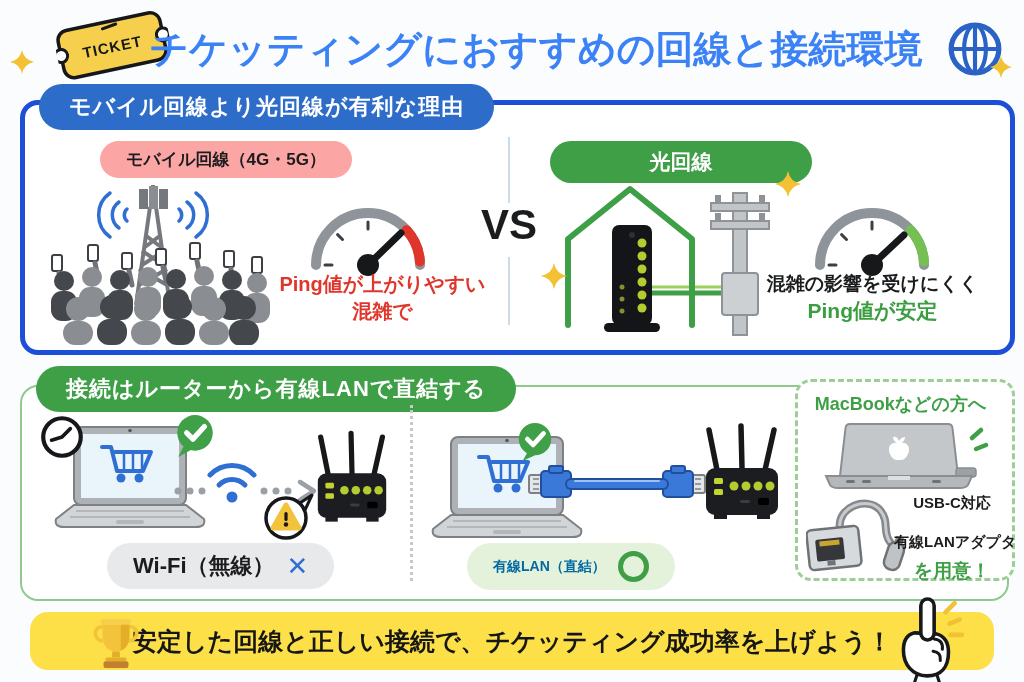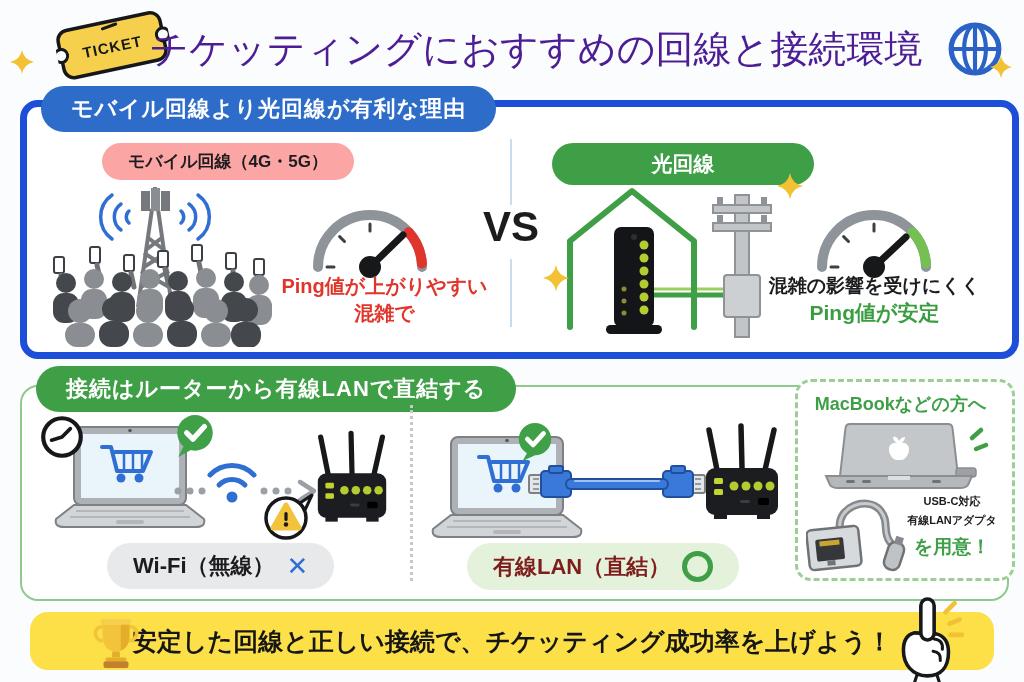--- a/index.html
+++ b/index.html
@@ -7,57 +7,57 @@
     font-family:"Liberation Sans","DejaVu Sans",sans-serif;
     background:#eef0f2;
   }
   .canvas{
     position:relative;width:1024px;height:682px;overflow:hidden;
     background:#fbfcfd;margin:0 auto;
   }
   .abs{position:absolute;}
   
   .page-title{
-    font-size:38px;font-weight:400;color:#4c1d95;letter-spacing:0px;white-space:nowrap;
+    font-size:38px;font-weight:700;color:#3b82f6;letter-spacing:0px;white-space:nowrap;
   }
   .ticket-wrap{transform:rotate(-12deg);}
   
   .panel{background:#ffffff;border-radius:18px;}
-  .panel-blue{border:7px solid #1d4ed8;}
+  .panel-blue{border:5px solid #1d4ed8;}
   .panel-green{border:2px solid #8fc98b;}
   .section-pill{
     position:absolute;top:-21px;left:14px;
     color:#fff;font-size:22px;font-weight:800;
     padding:8px 30px;border-radius:999px;white-space:nowrap;letter-spacing:1px;
   }
   .pill-blue{background:#2e6cc9;}
   .pill-green{background:#3f9f47;}
   .label-pill{
     border-radius:999px;font-weight:800;white-space:nowrap;
     display:flex;align-items:center;justify-content:center;gap:12px;
   }
   .gray-pill{background:#fca5a5;color:#1c1c1e;font-size:17px;padding:7px 26px;}
   .green-solid-pill{background:#3f9f47;color:#fff;font-size:21px;padding:7px 26px;}
   .wifi-pill{background:#e8e9eb;color:#1c1c1e;font-size:22px;padding:8px 26px;}
-  .wired-pill{background:#e4f2dc;color:#7f1d1d;font-size:22px;padding:8px 26px;}
+  .wired-pill{background:#e4f2dc;color:#0369a1;font-size:14px;padding:8px 26px;}
   .x-mark{color:#2f6fd4;font-size:26px;font-weight:900;line-height:1;}
   .o-mark{display:inline-block;width:21px;height:21px;border:5px solid #3f9f47;border-radius:50%;}
   .vs-text{font-size:42px;font-weight:900;color:#1b1c1e;}
   .vline{width:2px;background:#c9dcec;}
   .dashed-sep{width:0;border-left:3px dotted #c6c8cb;}
   .caption{text-align:center;font-weight:800;line-height:1.35;white-space:nowrap;}
   .cap-black{color:#1b1c1e;font-size:19px;}
   .cap-red{color:#e0352b;font-size:20px;}
   .cap-green{color:#3a9e41;font-size:21px;}
   
   .mac-box{
     background:#fff;border:3px dashed #9ccf94;border-radius:16px;
   }
   .mac-heading{color:#3f9f47;font-size:18px;font-weight:800;text-align:center;white-space:nowrap;}
-  .mac-line{color:#1b1c1e;font-size:11px;font-weight:800;text-align:center;white-space:nowrap;}
+  .mac-line{color:#1b1c1e;font-size:15px;font-weight:800;text-align:center;white-space:nowrap;}
   .mac-line-green{color:#3f9f47;font-size:19px;font-weight:800;text-align:center;white-space:nowrap;}
   
   .banner{
     background:#fde047;border-radius:18px;
     display:flex;align-items:center;justify-content:center;
   }
   .banner-text{font-size:25px;font-weight:800;color:#161616;white-space:nowrap;}
 </style>
 </head>
 <body>
@@ -463,21 +463,21 @@
             <rect x="20" y="70" width="8" height="5" fill="#6f7377"></rect>
           </g>
           <g transform="rotate(18 88 66)">
             <rect x="80" y="52" width="16" height="28" rx="7" fill="#c0c3c6" stroke="#6f7377" stroke-width="2.5"></rect>
             <rect x="84" y="46" width="8" height="8" fill="#85898d"></rect>
           </g>
         </svg>
       </div>
       <div class="abs" style="left:96px;top:112px;width:116px;">
         <div class="mac-line">USB-C対応</div>
-        <div class="mac-line" style="margin-top:4px;">有線LANアダプタ</div>
+        <div class="mac-line" style="margin-top:20px;">有線LANアダプタ</div>
         <div class="mac-line-green" style="margin-top:6px;">を用意！</div>
       </div>
     </div>
   </div>
 
   <div class="abs banner" style="left:30px;top:612px;width:964px;height:58px;">
     <div class="abs" style="left:62px;top:5px;">
       <svg width="48" height="52" viewBox="0 0 50 54">
         <path d="M11 10 C1 10 1 23 11 25" fill="none" stroke="#f3c33c" stroke-width="4"></path>
         <path d="M39 10 C49 10 49 23 39 25" fill="none" stroke="#f3c33c" stroke-width="4"></path>

